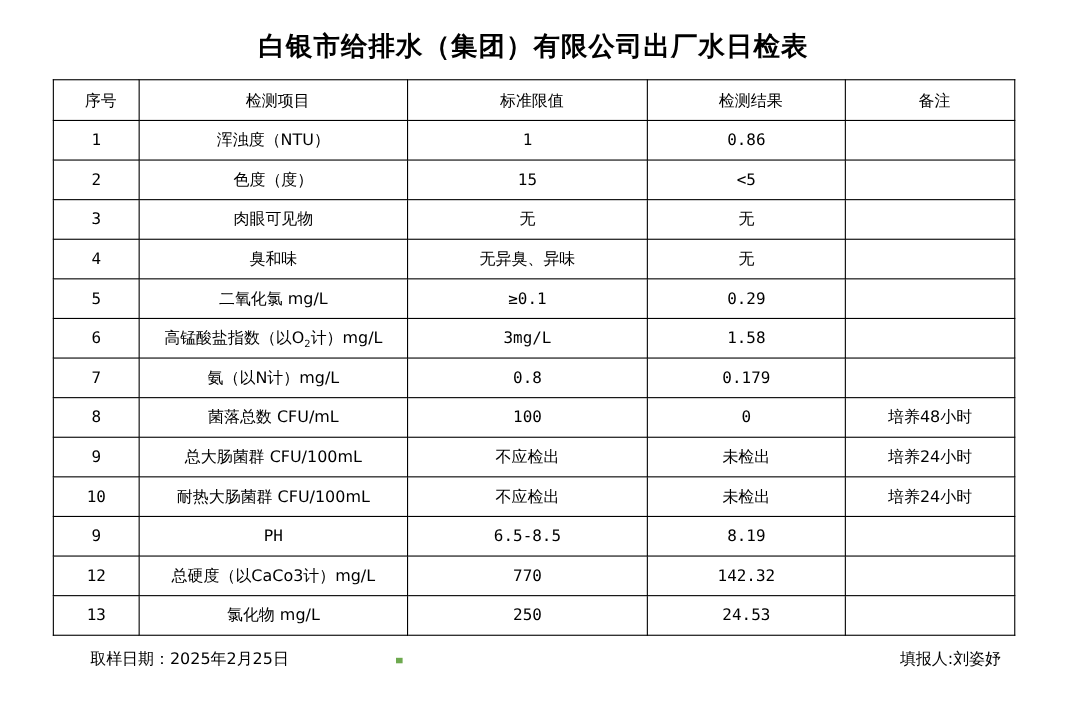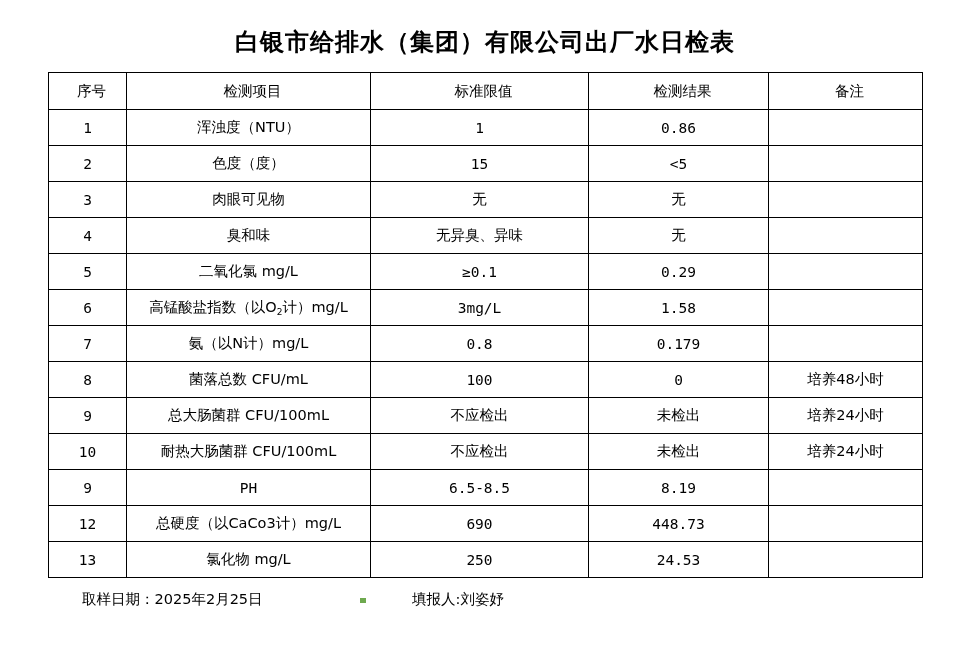--- a/index.html
+++ b/index.html
@@ -78,21 +78,21 @@
     display: flex;
     padding: 12px 60px 0 32px;
     font-size: 14.5px;
     font-family: "DejaVu Sans", "Liberation Sans", sans-serif;
   }
   .footer .f-item {
     white-space: nowrap;
   }
   .f-sample { width: 330px; text-align: left; padding-left: 50px; }
   .f-test { width: 330px; text-align: left; }
-  .f-filler { flex: 1; text-align: left; }
+  .f-filler { flex: 1; text-align: right; }
   .green-mark {
     position: absolute;
     left: 360px;
     top: 598px;
     width: 6px;
     height: 5px;
     background: #6ea94f;
   }
 </style>
 </head>
@@ -194,22 +194,22 @@
         <tr>
           <td class="mono">9</td>
           <td class="mono">PH</td>
           <td class="mono">6.5-8.5</td>
           <td class="mono">8.19</td>
           <td class="cn"></td>
         </tr>
         <tr>
           <td class="mono">12</td>
           <td class="cell-mixed">总硬度（以CaCo3计）mg/L</td>
-          <td class="mono">690</td>
-          <td class="mono">448.73</td>
+          <td class="mono">770</td>
+          <td class="mono">142.32</td>
           <td class="cn"></td>
         </tr>
         <tr>
           <td class="mono">13</td>
           <td class="cell-mixed">氯化物 mg/L</td>
           <td class="mono">250</td>
           <td class="mono">24.53</td>
           <td class="cn"></td>
         </tr>
       </tbody>

